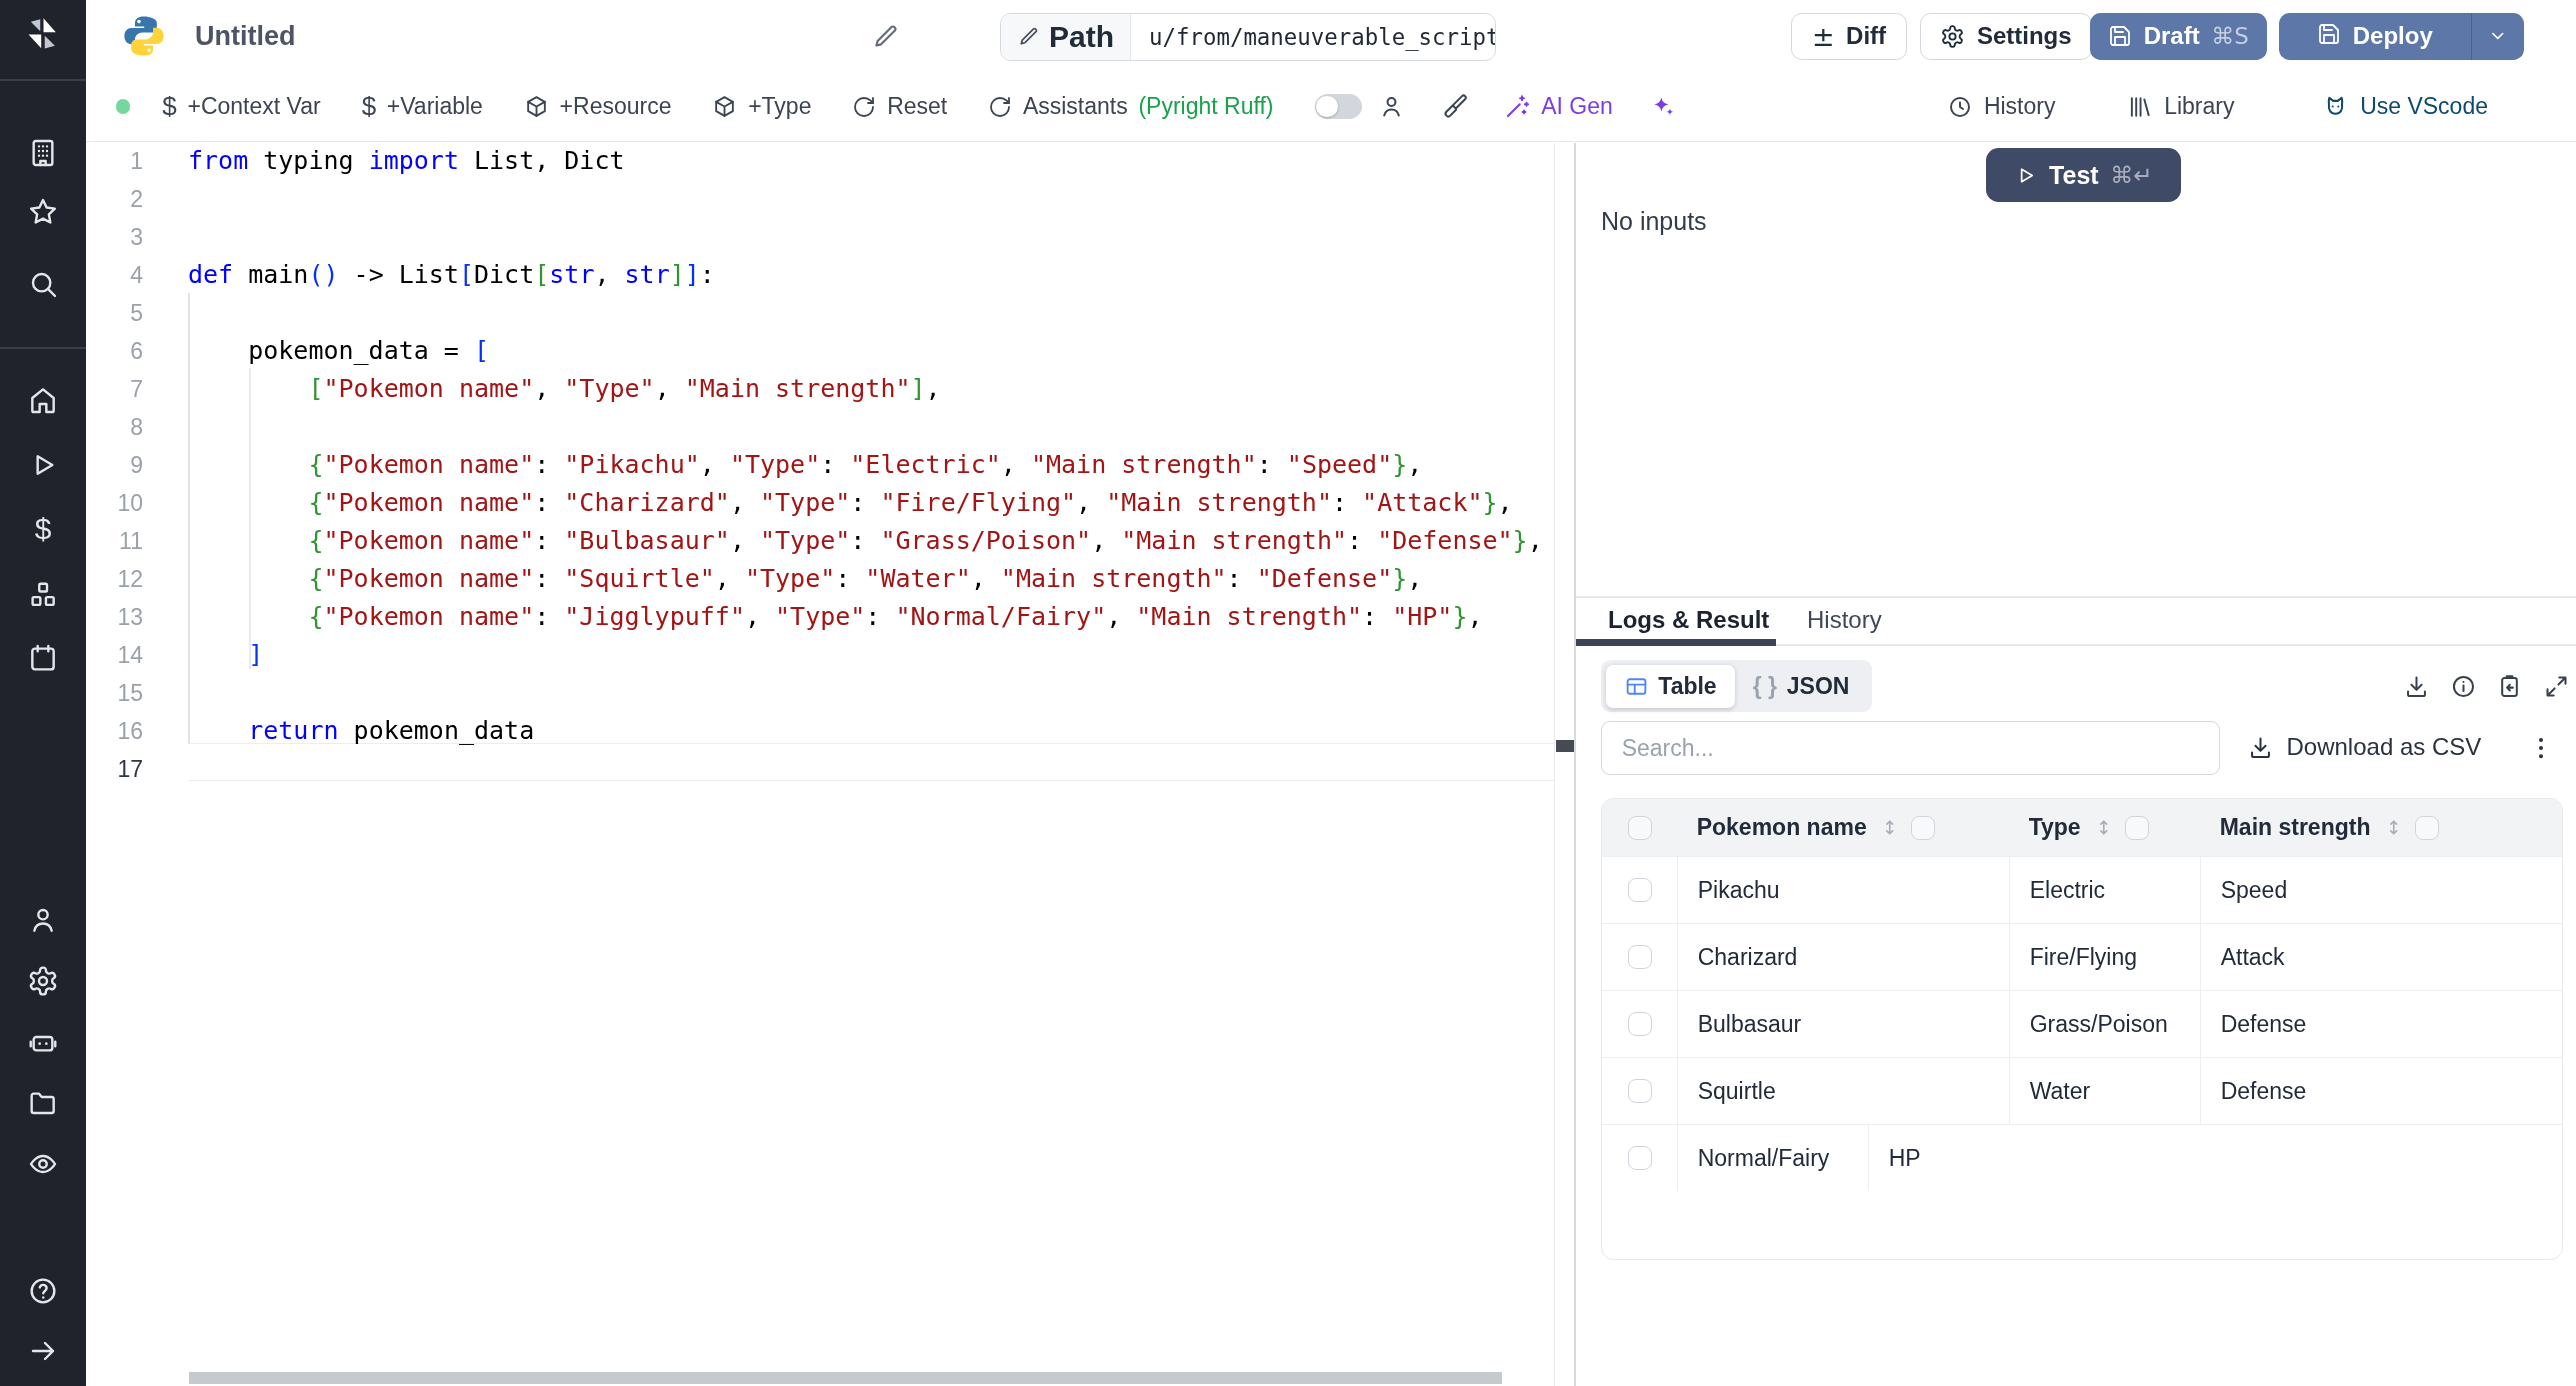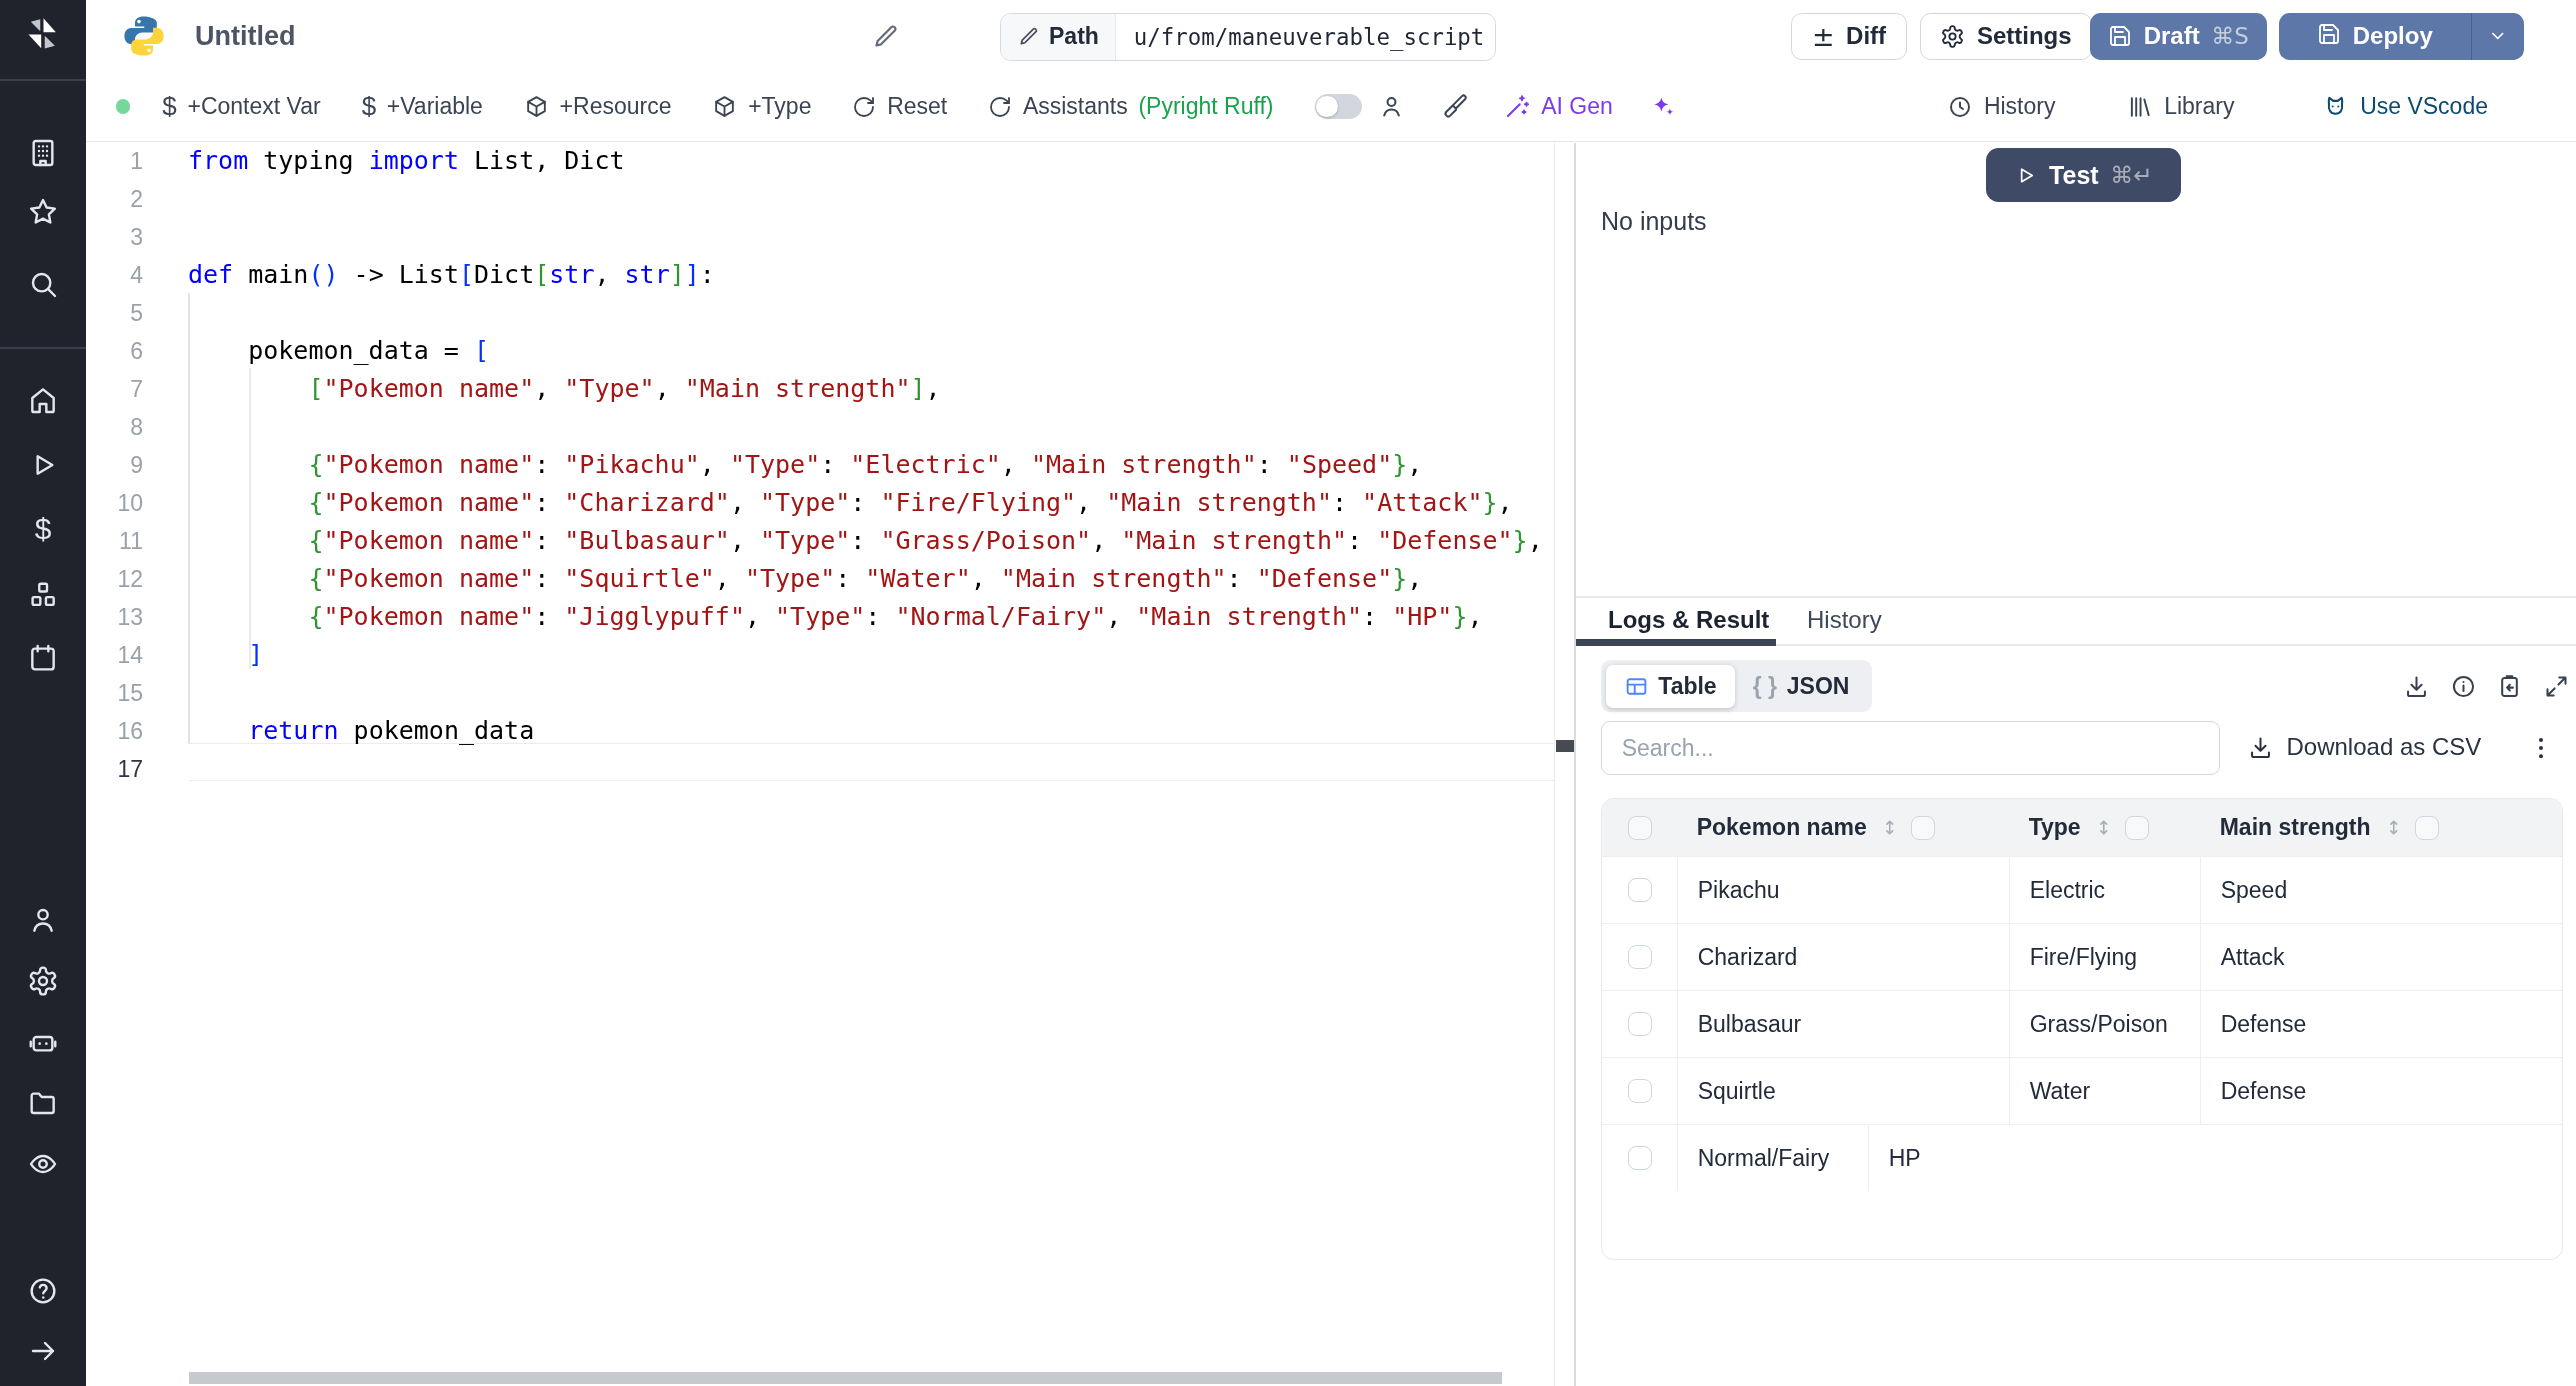--- a/index.html
+++ b/index.html
@@ -172,21 +172,21 @@
         </svg>
       </span>
 
     <div class="abs" style="left:914px;top:12.5px;width:496px;height:48px;border:1.8px solid #d6dae0;border-radius:10.7px;box-sizing:border-box;display:flex;align-items:stretch;overflow:hidden">
       <div style="display:flex;align-items:center;gap:9px;padding:0 16px;background:#f7f8fa;border-right:1.8px solid #e6e8eb">
         <span class="ic" style="width:23px;height:23px;color:#49505e">
             <svg viewBox="0 0 24 24">
               <path d="M4.5 19.5l1-3.8L17 4.2a1.6 1.6 0 0 1 2.3 0l.5.5a1.6 1.6 0 0 1 0 2.3L8.3 18.5l-3.8 1z"></path>
             </svg>
           </span>
-        <span style="font-size:23px;font-weight:700;color:#222b3a">Path</span>
+        <span style="font-size:30px;font-weight:700;color:#222b3a">Path</span>
       </div>
       <div style="display:flex;align-items:center;padding-left:18px;font-family:'DejaVu Sans Mono',monospace;font-size:22.4px;color:#1f2734">u/from/maneuverable_script</div>
     </div>
 
     <div class="btn abs" style="left:1705px;top:12.5px;width:116px">
       <span class="glyph" style="font-size:27px;font-weight:400">±</span>
       <span>Diff</span>
     </div>
     <div class="btn abs" style="left:1834px;top:12.5px;width:172px">
       <span class="ic" style="width:25px;height:25px">

